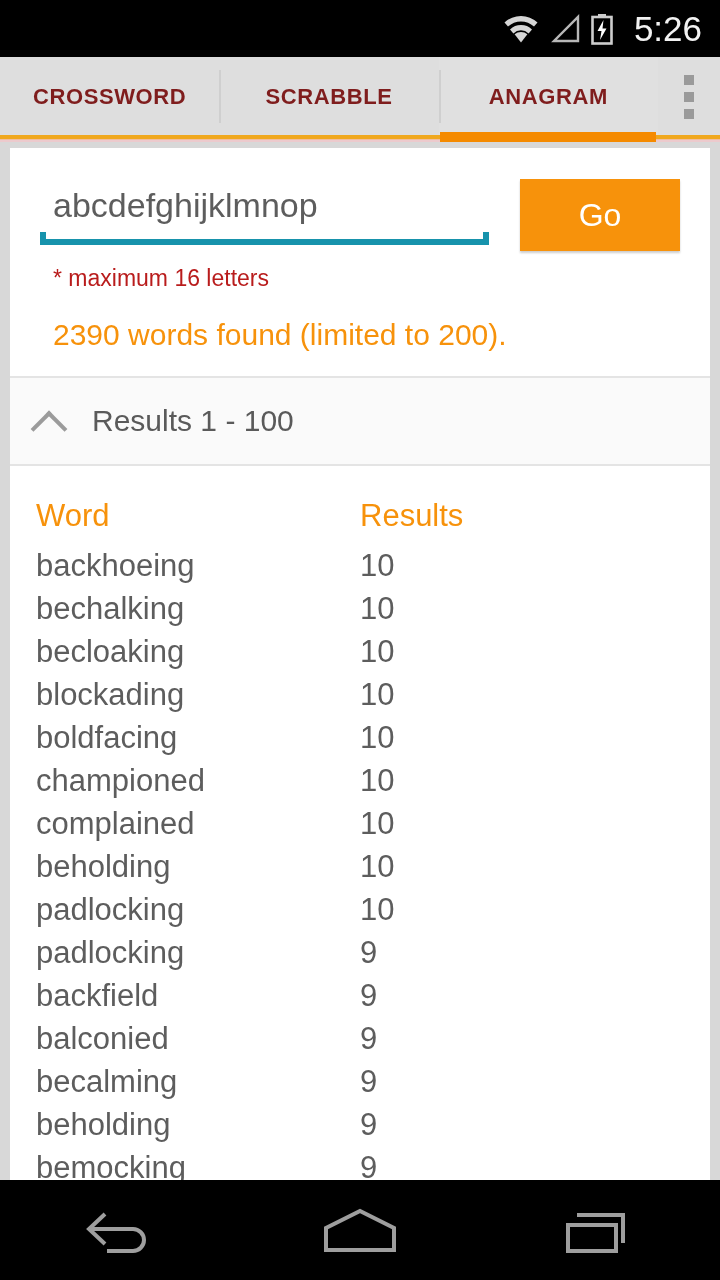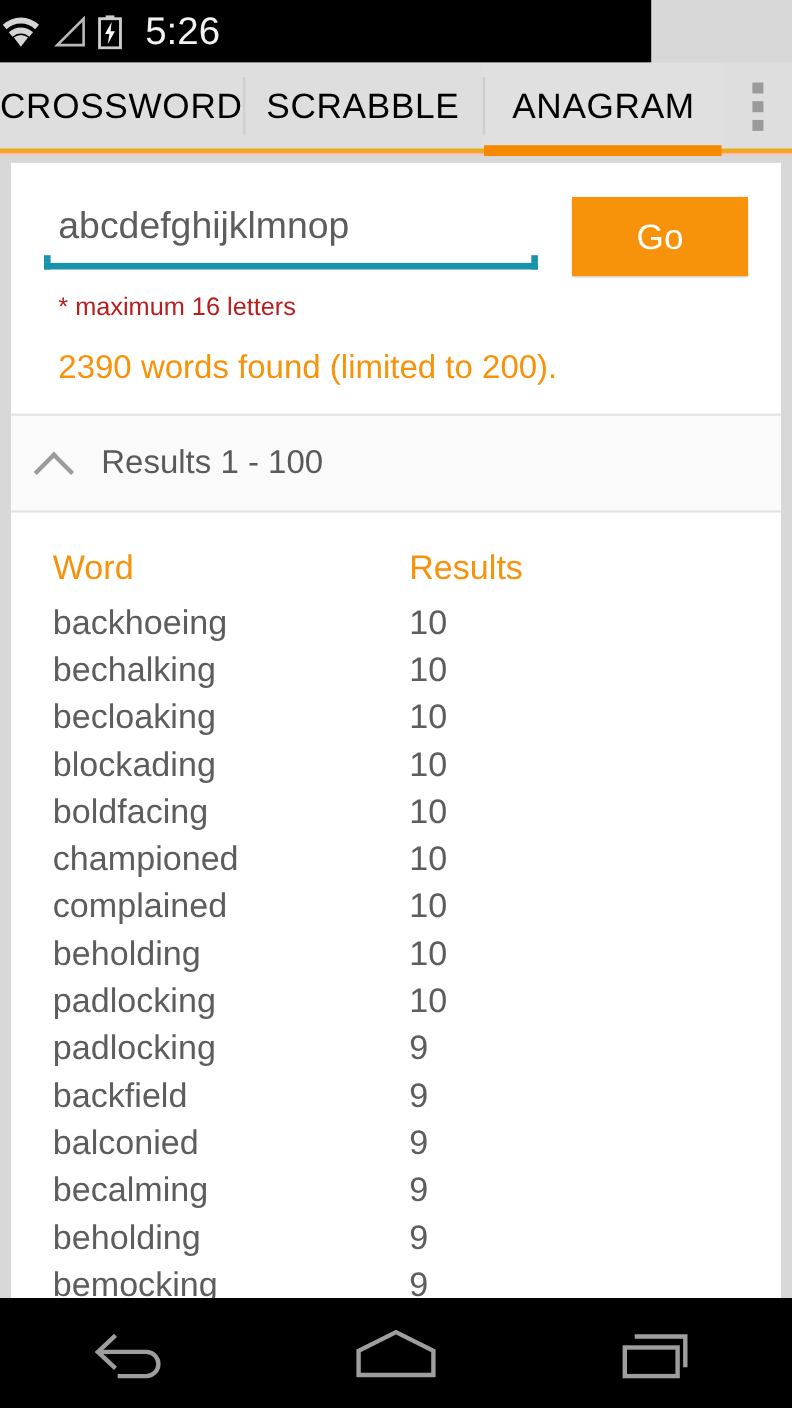--- a/index.html
+++ b/index.html
@@ -6,23 +6,23 @@
   html, body {
     width:720px; height:1280px;
     font-family:"Liberation Sans", sans-serif;
     background:#d8d8d8;
     overflow:hidden;
   }
   .screen { position:relative; width:720px; height:1280px; background:#d8d8d8; }
 
   
   .statusbar {
-    position:absolute; top:0; left:0; width:592px; height:57px;
+    position:absolute; top:0; left:0; width:720px; height:57px;
     background:#000; display:flex; align-items:center;
-    padding-right:18px;
+    justify-content:flex-end; padding-right:18px;
   }
   .status-icons { display:flex; align-items:center; gap:9px; }
   .sb-ico { display:block; }
   .clock {
     color:#f2f2f2; font-size:35px; letter-spacing:0px;
     margin-left:11px; line-height:1; font-weight:400;
   }
 
   
   .tabbar {
@@ -31,21 +31,21 @@
   }
   .tab {
     flex:1 1 0; display:flex; align-items:center; justify-content:center;
     position:relative; background:#dedede;
   }
   .tab + .tab::before {
     content:""; position:absolute; left:0; top:13px; bottom:13px;
     width:2px; background:#cfcfcf;
   }
   .tab-label {
-    color:#000000; font-size:32px; letter-spacing:.6px; font-weight:400;
+    color:#7f1d1d; font-size:22px; letter-spacing:.6px; font-weight:700;
   }
   .tab.active { background:#e0e0e0; }
   .overflow {
     width:62px; display:flex; flex-direction:column; align-items:center;
     justify-content:center; gap:7px; background:#dedede;
   }
   .odot { width:10px; height:10px; background:#9a9a9a; }
 
   
   .tabstrip {
@@ -118,21 +118,21 @@
     content:""; position:absolute; left:4px; top:12px;
     width:22px; height:22px;
     border-left:4px solid #9b9b9b; border-top:4px solid #9b9b9b;
     transform:rotate(45deg);
   }
   .sec-title { color:#5a5a5a; font-size:30px; }
 
   
   .table { padding:22px 0 0 0; }
   .trow { display:flex; height:43px; align-items:center; }
-  .th-word, .td-word { width:350px; padding-left:26px;margin-left:12px; }
+  .th-word, .td-word { width:350px; padding-left:26px; }
   .th-len,  .td-len  { flex:1; padding-left:0px; }
   .th-word, .th-len { color:#f7920b; font-size:31px; }
   .td-word, .td-len { color:#5d5d5d; font-size:31px; }
   .thead .trow { height:56px; }
 
   .list-clip { max-height:672px; overflow:hidden; }
 
   
   .navbar {
     position:absolute; bottom:0; left:0; width:720px; height:100px;

